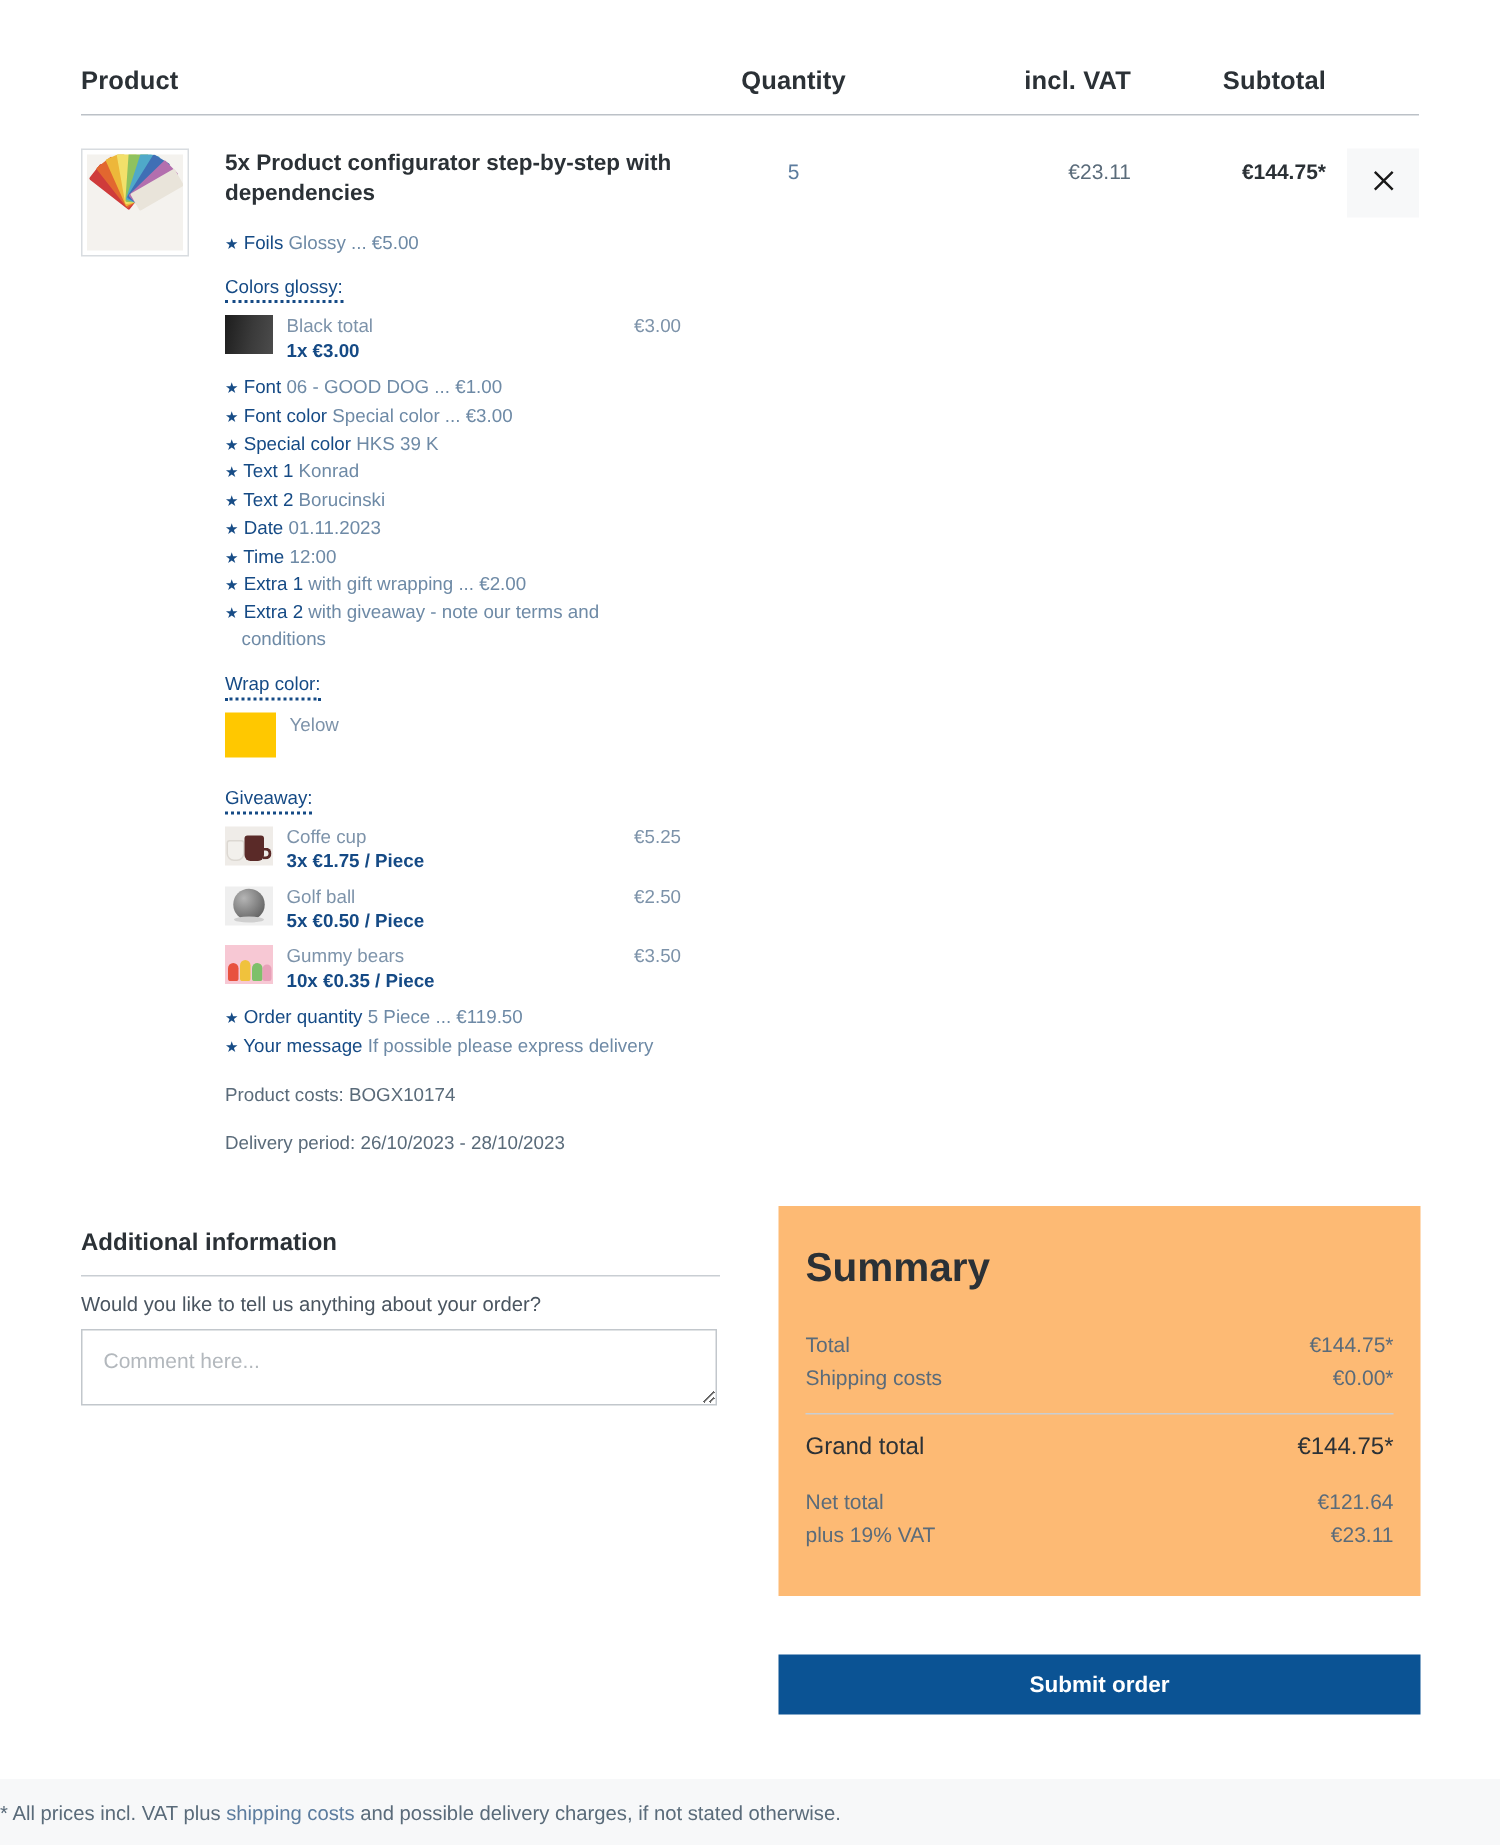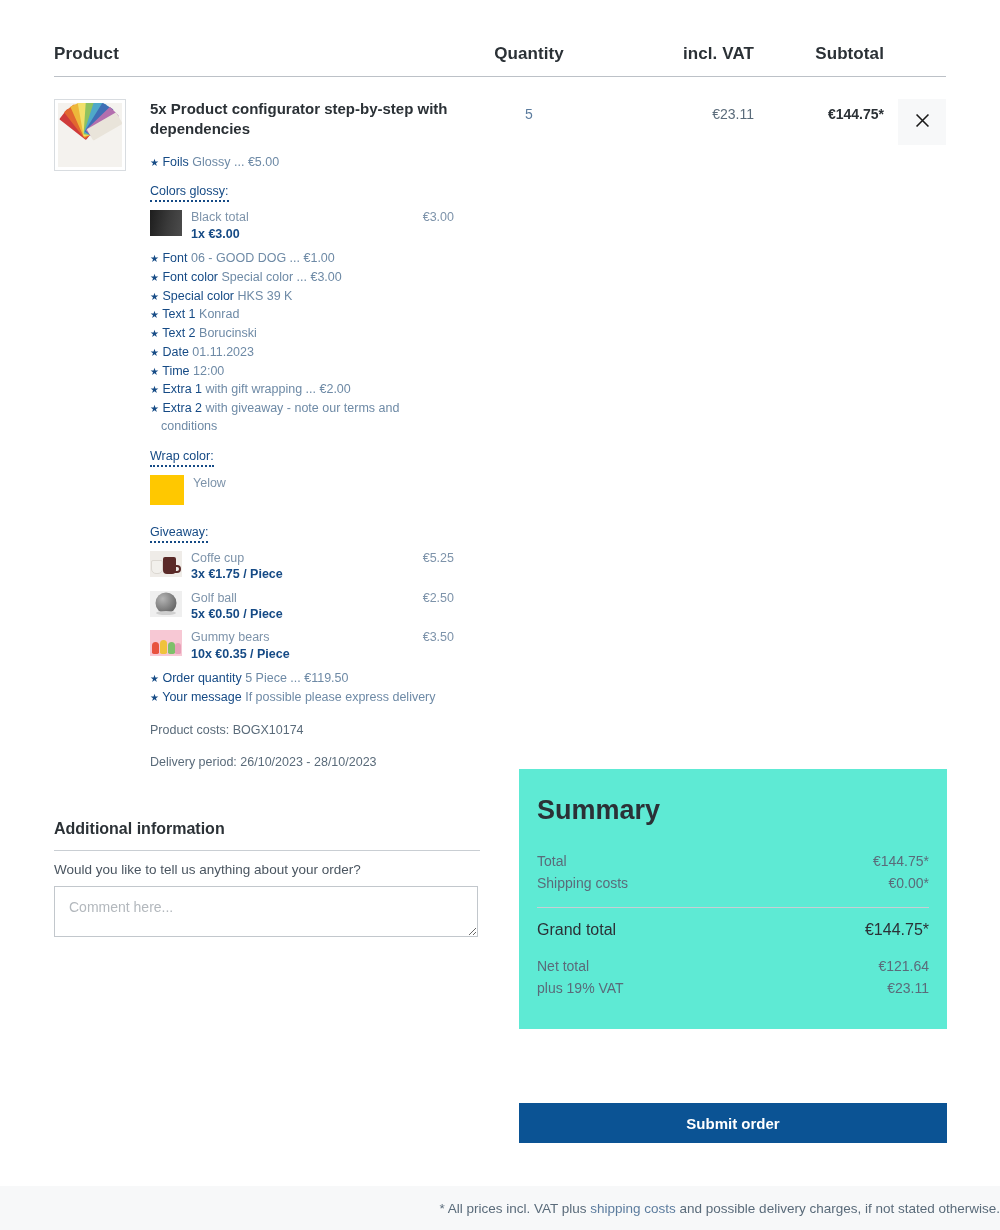--- a/index.html
+++ b/index.html
@@ -92,42 +92,42 @@
                 padding-bottom: 12px; border-bottom: 1px solid #c9ced3; }
   .addinfo .q { font-size: 13.5px; color: #4a5560; margin: 0 0 9px 0; }
   .comment {
     width: 424px; height: 51px; border: 1px solid #c2c7cc; resize: vertical;
     padding: 12px 14px; font-family: "Liberation Sans", sans-serif;
     font-size: 14px; color: #4a5560; background: #fff; outline: none;
   }
   .comment::placeholder { color: #b3b8bd; }
 
   
-  .summary { position: absolute; left: 519px; top: 769px; width: 428px;
-             background: #5eead4; padding: 26px 18px 30px 18px; }
+  .summary { position: absolute; left: 519px; top: 804px; width: 428px;
+             background: #fdba74; padding: 26px 18px 30px 18px; }
   .summary h2 { font-size: 27px; font-weight: bold; color: #2b3136; margin: 0 0 24px 0; }
   .srow { display: flex; justify-content: space-between; align-items: baseline;
           font-size: 14px; color: #5a6b7a; padding: 3px 0; }
   .srow .lbl { color: #5a6b7a; }
   .srow .val { color: #5a6b7a; }
   .srow.grand { font-size: 16px; font-weight: bold; color: #2b3136; padding: 4px 0 6px 0; }
   .srow.grand .lbl, .srow.grand .val { color: #2b3136; font-weight: normal; }
   .sdiv { border-top: 1px solid #c9ced3; margin: 13px 0 9px 0; }
   .sgap { height: 10px; }
 
   .submit {
     position: absolute; left: 519px; top: 1103px; width: 428px; height: 40px;
     background: #0b5394; color: #fff; border: none; cursor: pointer;
     font-family: "Liberation Sans", sans-serif; font-size: 15px; font-weight: bold;
   }
 
   
   .footer { position: absolute; left: 0; top: 1186px; width: 1000px; height: 44px;
             background: #f7f8f9; display: flex; align-items: center;
-            justify-content: flex-end; }
+            justify-content: flex-start; }
   .footer p { margin: 0; font-size: 13.5px; color: #5a6b7a; }
   .footer a { color: #5c7c9e; text-decoration: none; }
 </style>
 </head>
 <body>
 
 <div class="page">
 
   <div class="cart">
 

